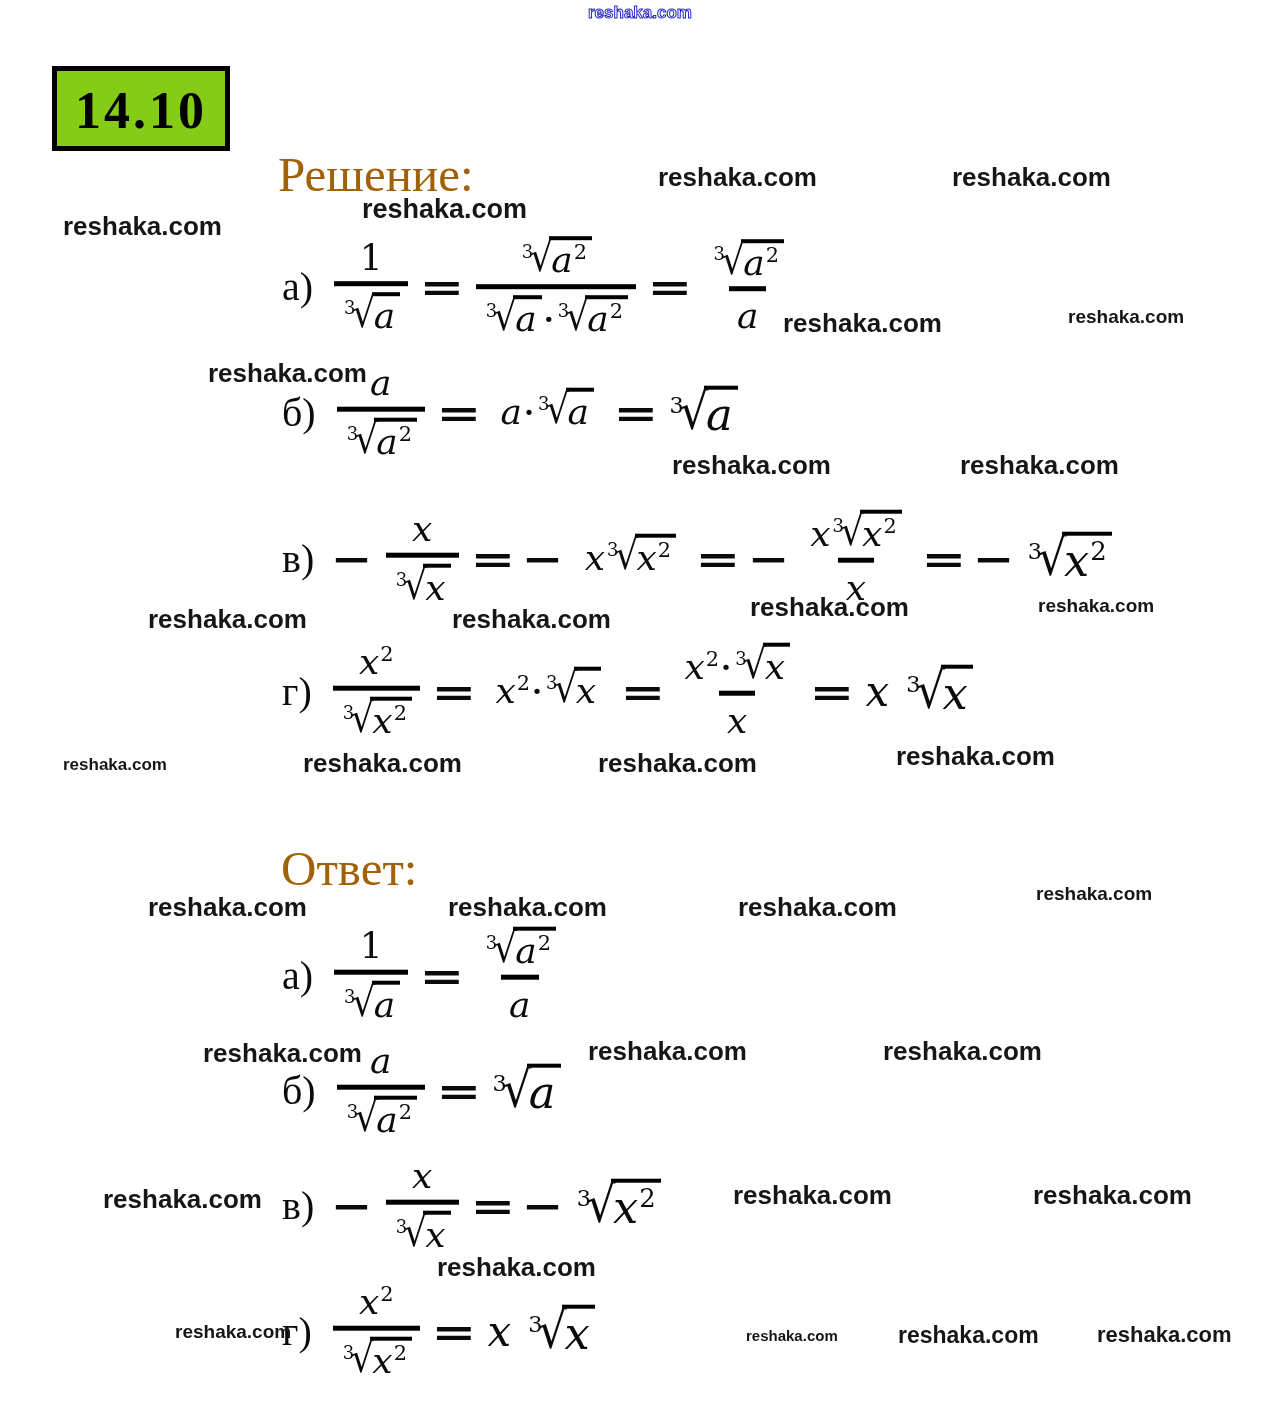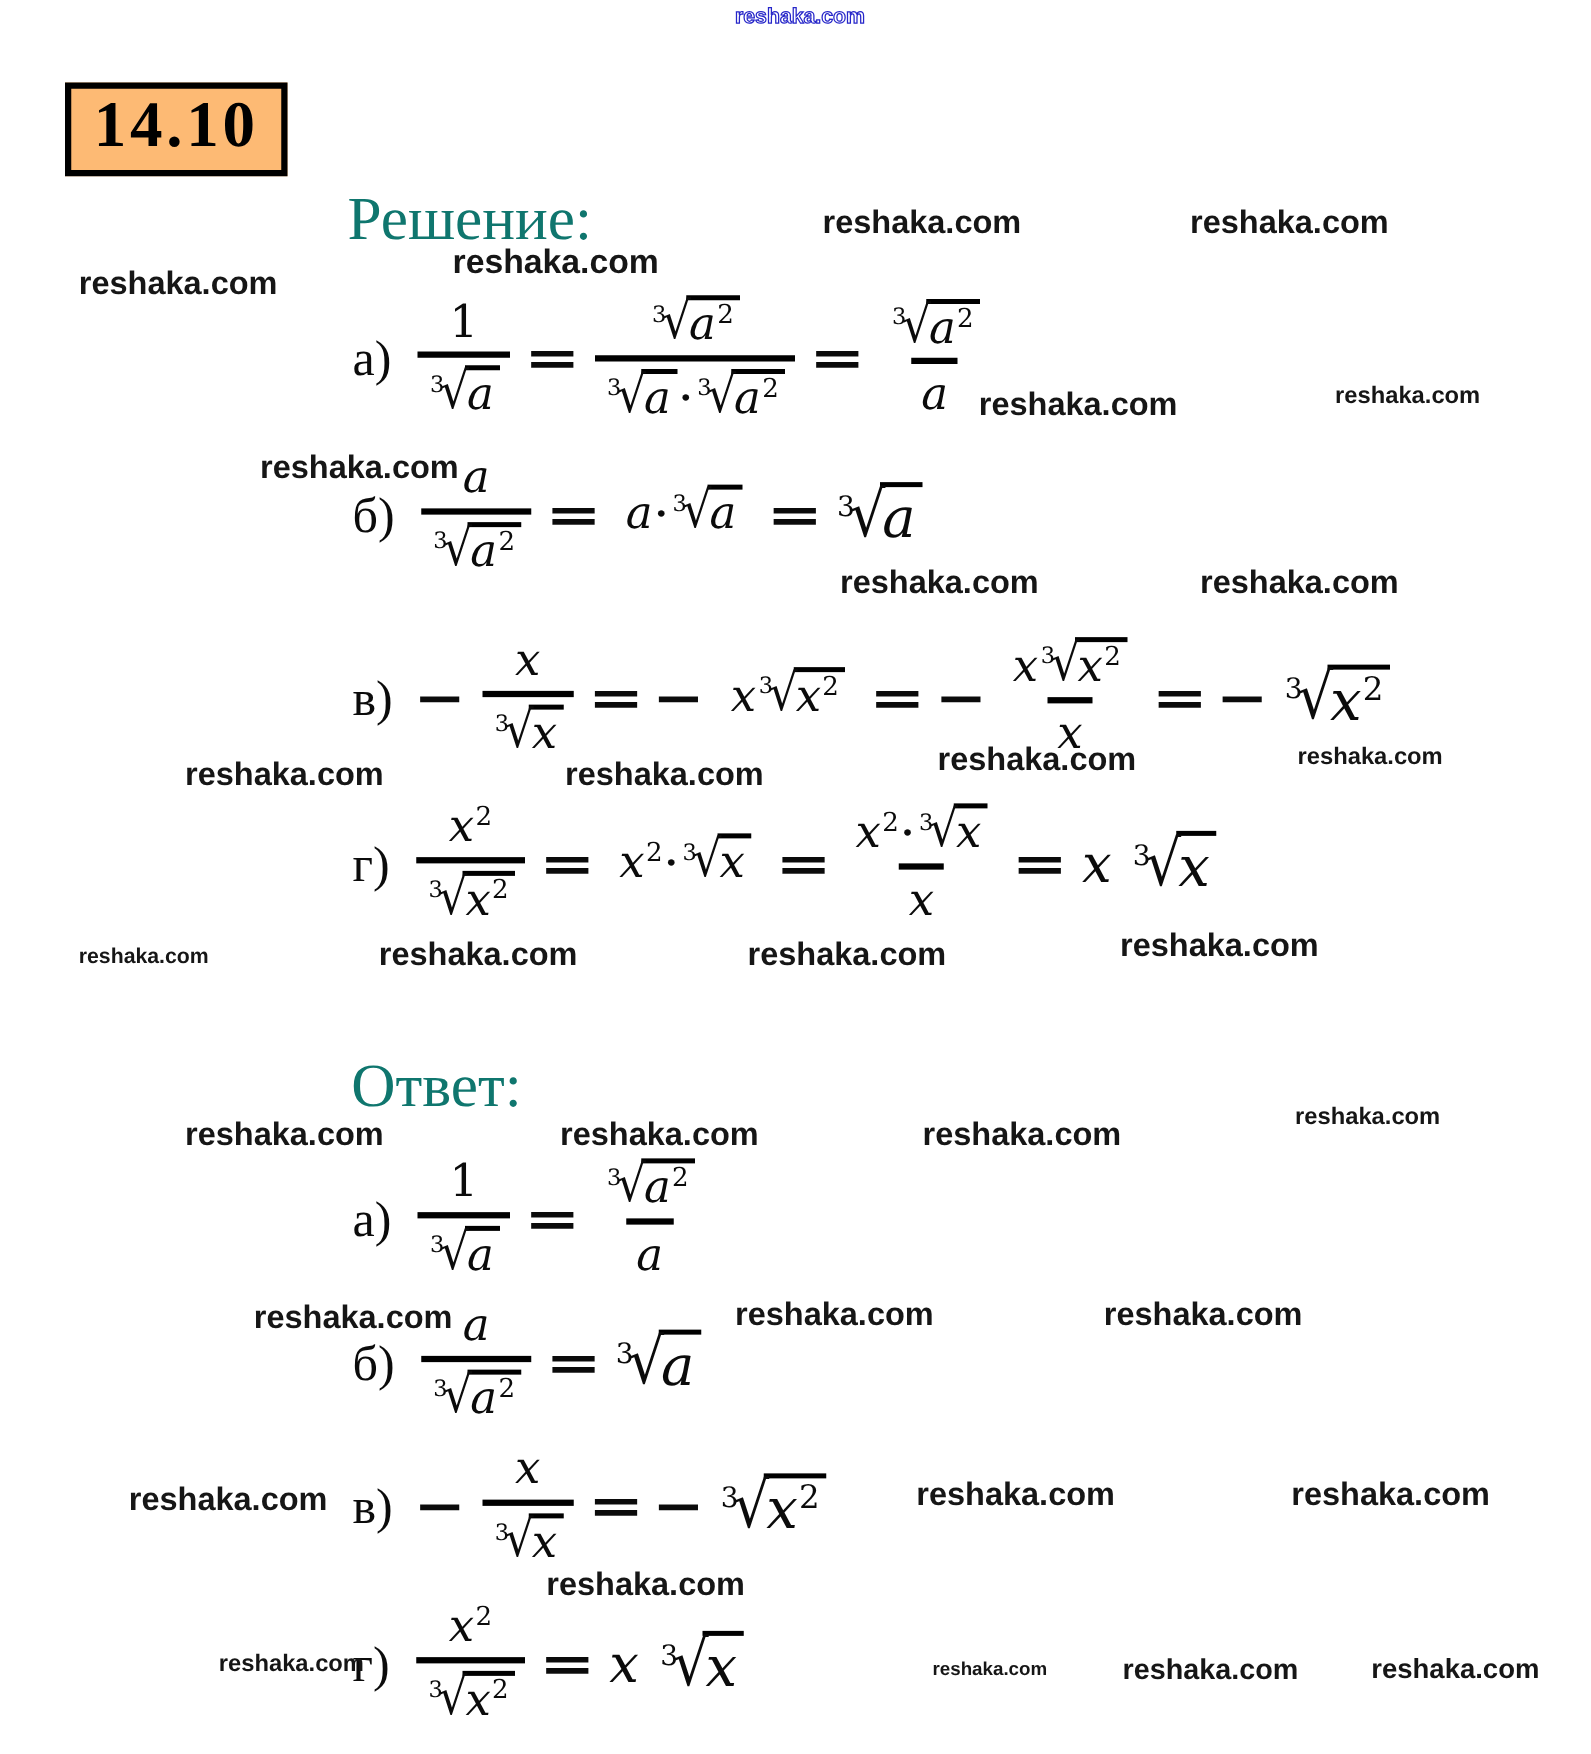--- a/index.html
+++ b/index.html
@@ -1,27 +1,27 @@
 <!DOCTYPE html>
 <html style="--wm-blue: #2626c9;"><head>
 <meta charset="utf-8">
 <style>
   html,body{margin:0;padding:0;background:#fff;}
   .page{position:relative;width:1273px;height:1403px;background:#fff;overflow:hidden;
         font-family:"DejaVu Serif",serif;color:#0b0b0b;}
 
   
-  .num-box{position:absolute;left:52px;top:66px;border:5px solid #000;background:#fdba74;
-           padding:0 18px 6px 18px;}
+  .num-box{position:absolute;left:52px;top:66px;border:5px solid #000;background:#84cc16;
+           padding:10px 18px 6px 18px;}
   .num-box span{font-family:"Liberation Serif",serif;font-weight:700;font-size:52px;
                 letter-spacing:3px;color:#000;}
 
   
   .heading{position:absolute;margin:0;font-family:"Liberation Serif",serif;font-weight:400;
-           font-size:49px;color:#0f766e;}
+           font-size:49px;color:#a16207;}
   #h-solution{left:278px;top:146px;}
   #h-answer{left:281px;top:840px;text-align:right;}
 
   
   .wm{position:absolute;font-family:"Liberation Sans",sans-serif;font-weight:600;
       color:#161616;white-space:nowrap;}
   .wm-blue{position:absolute;font-family:"Liberation Sans",sans-serif;font-weight:700;
       color:var(--wm-blue,#2626c9);white-space:nowrap;}
   @supports (-webkit-text-stroke: 1px black){
     .wm-blue{color:transparent;-webkit-text-stroke:1px var(--wm-blue,#2626c9);}

